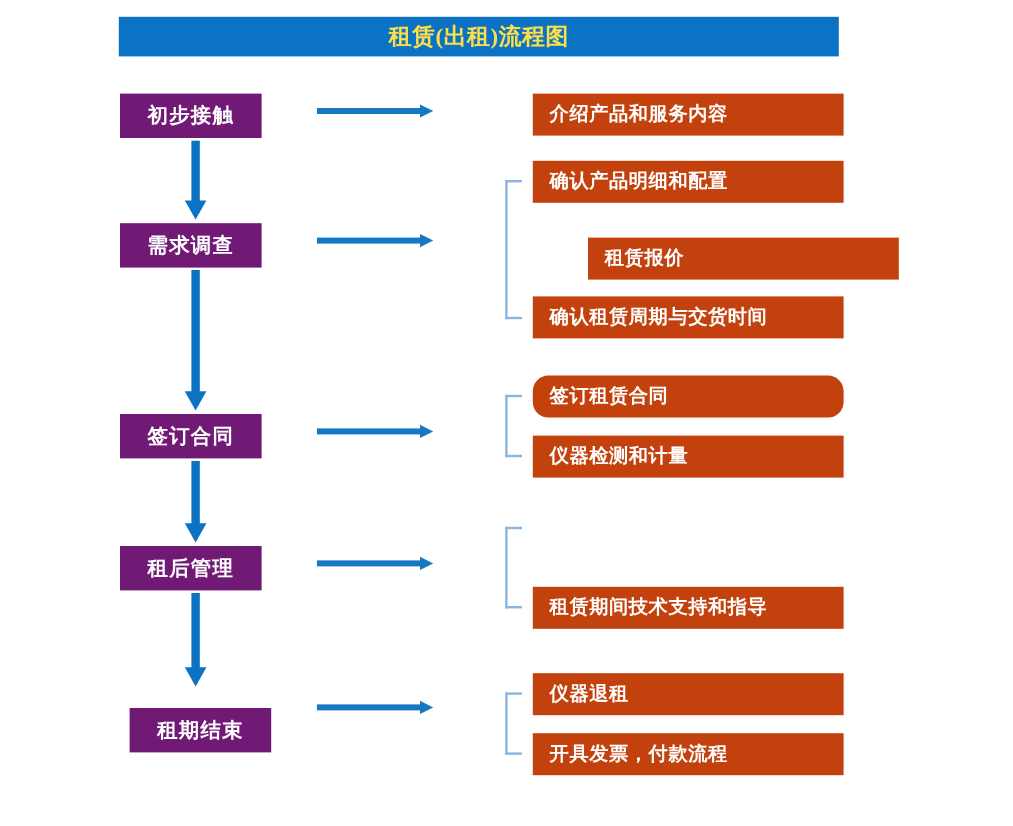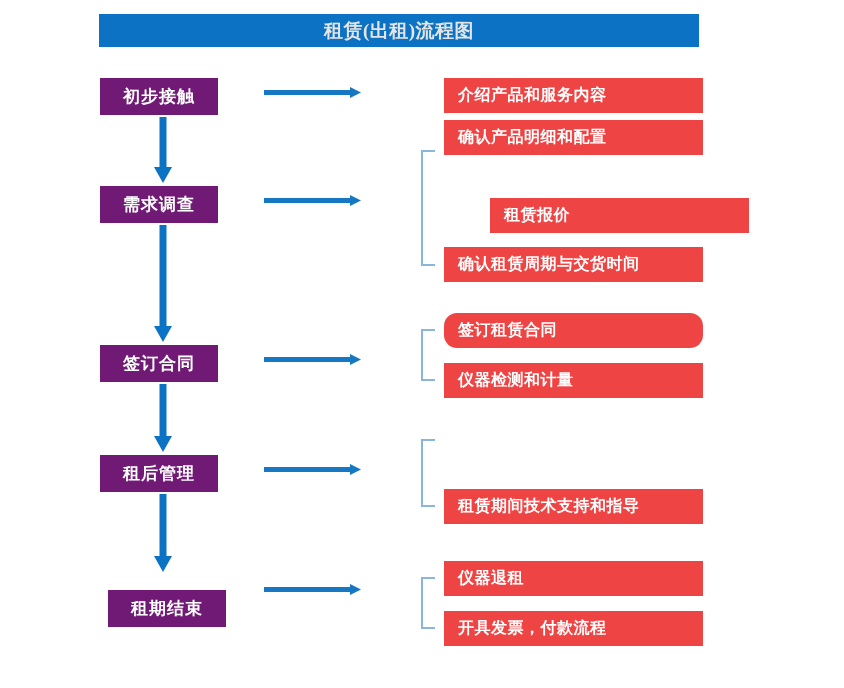--- a/index.html
+++ b/index.html
@@ -21,21 +21,21 @@
   }
 
   
   .title-bar {
     position: absolute;
     left: 99px;
     top: 14px;
     width: 600px;
     height: 33px;
     background: #0b72c4;
-    color: #e5e5e5;
+    color: #fde047;
     display: flex;
     align-items: center;
     justify-content: center;
     font-size: 19px;
     font-weight: bold;
     letter-spacing: 0.5px;
   }
 
   
   .stage-box {
@@ -51,21 +51,21 @@
     font-weight: bold;
     letter-spacing: 1px;
   }
 
   
   .detail-box {
     position: absolute;
     left: 444px;
     width: 259px;
     height: 35px;
-    background: #ef4444;
+    background: #c2410c;
     color: #ffffff;
     display: flex;
     align-items: center;
     font-size: 16px;
     font-weight: bold;
     padding-left: 14px;
     box-sizing: border-box;
     letter-spacing: 0.5px;
   }
 
@@ -159,21 +159,21 @@
       <polygon points="86,1 97,6.5 86,12" fill="#1678c2"></polygon>
     </svg>
   </div>
 
   <div class="bracket" style="top:150px; height:116px;"></div>
   <div class="bracket" style="top:329px; height:52px;"></div>
   <div class="bracket" style="top:439px; height:68px;"></div>
   <div class="bracket" style="top:577px; height:52px;"></div>
 
   <div class="detail-box" style="top:78px;">介绍产品和服务内容</div>
-  <div class="detail-box" style="top:120px;">确认产品明细和配置</div>
+  <div class="detail-box" style="top:134px;">确认产品明细和配置</div>
   <div class="detail-box" style="top:198px;margin-left:46px;">租赁报价</div>
   <div class="detail-box" style="top:247px;text-align:right;">确认租赁周期与交货时间</div>
   <div class="detail-box" style="top:313px;border-radius:13px;">签订租赁合同</div>
   <div class="detail-box" style="top:363px;">仪器检测和计量</div>
   <div class="detail-box" style="top:489px;">租赁期间技术支持和指导</div>
   <div class="detail-box" style="top:561px;">仪器退租</div>
   <div class="detail-box" style="top:611px;">开具发票，付款流程</div>
 
 </div>
 

